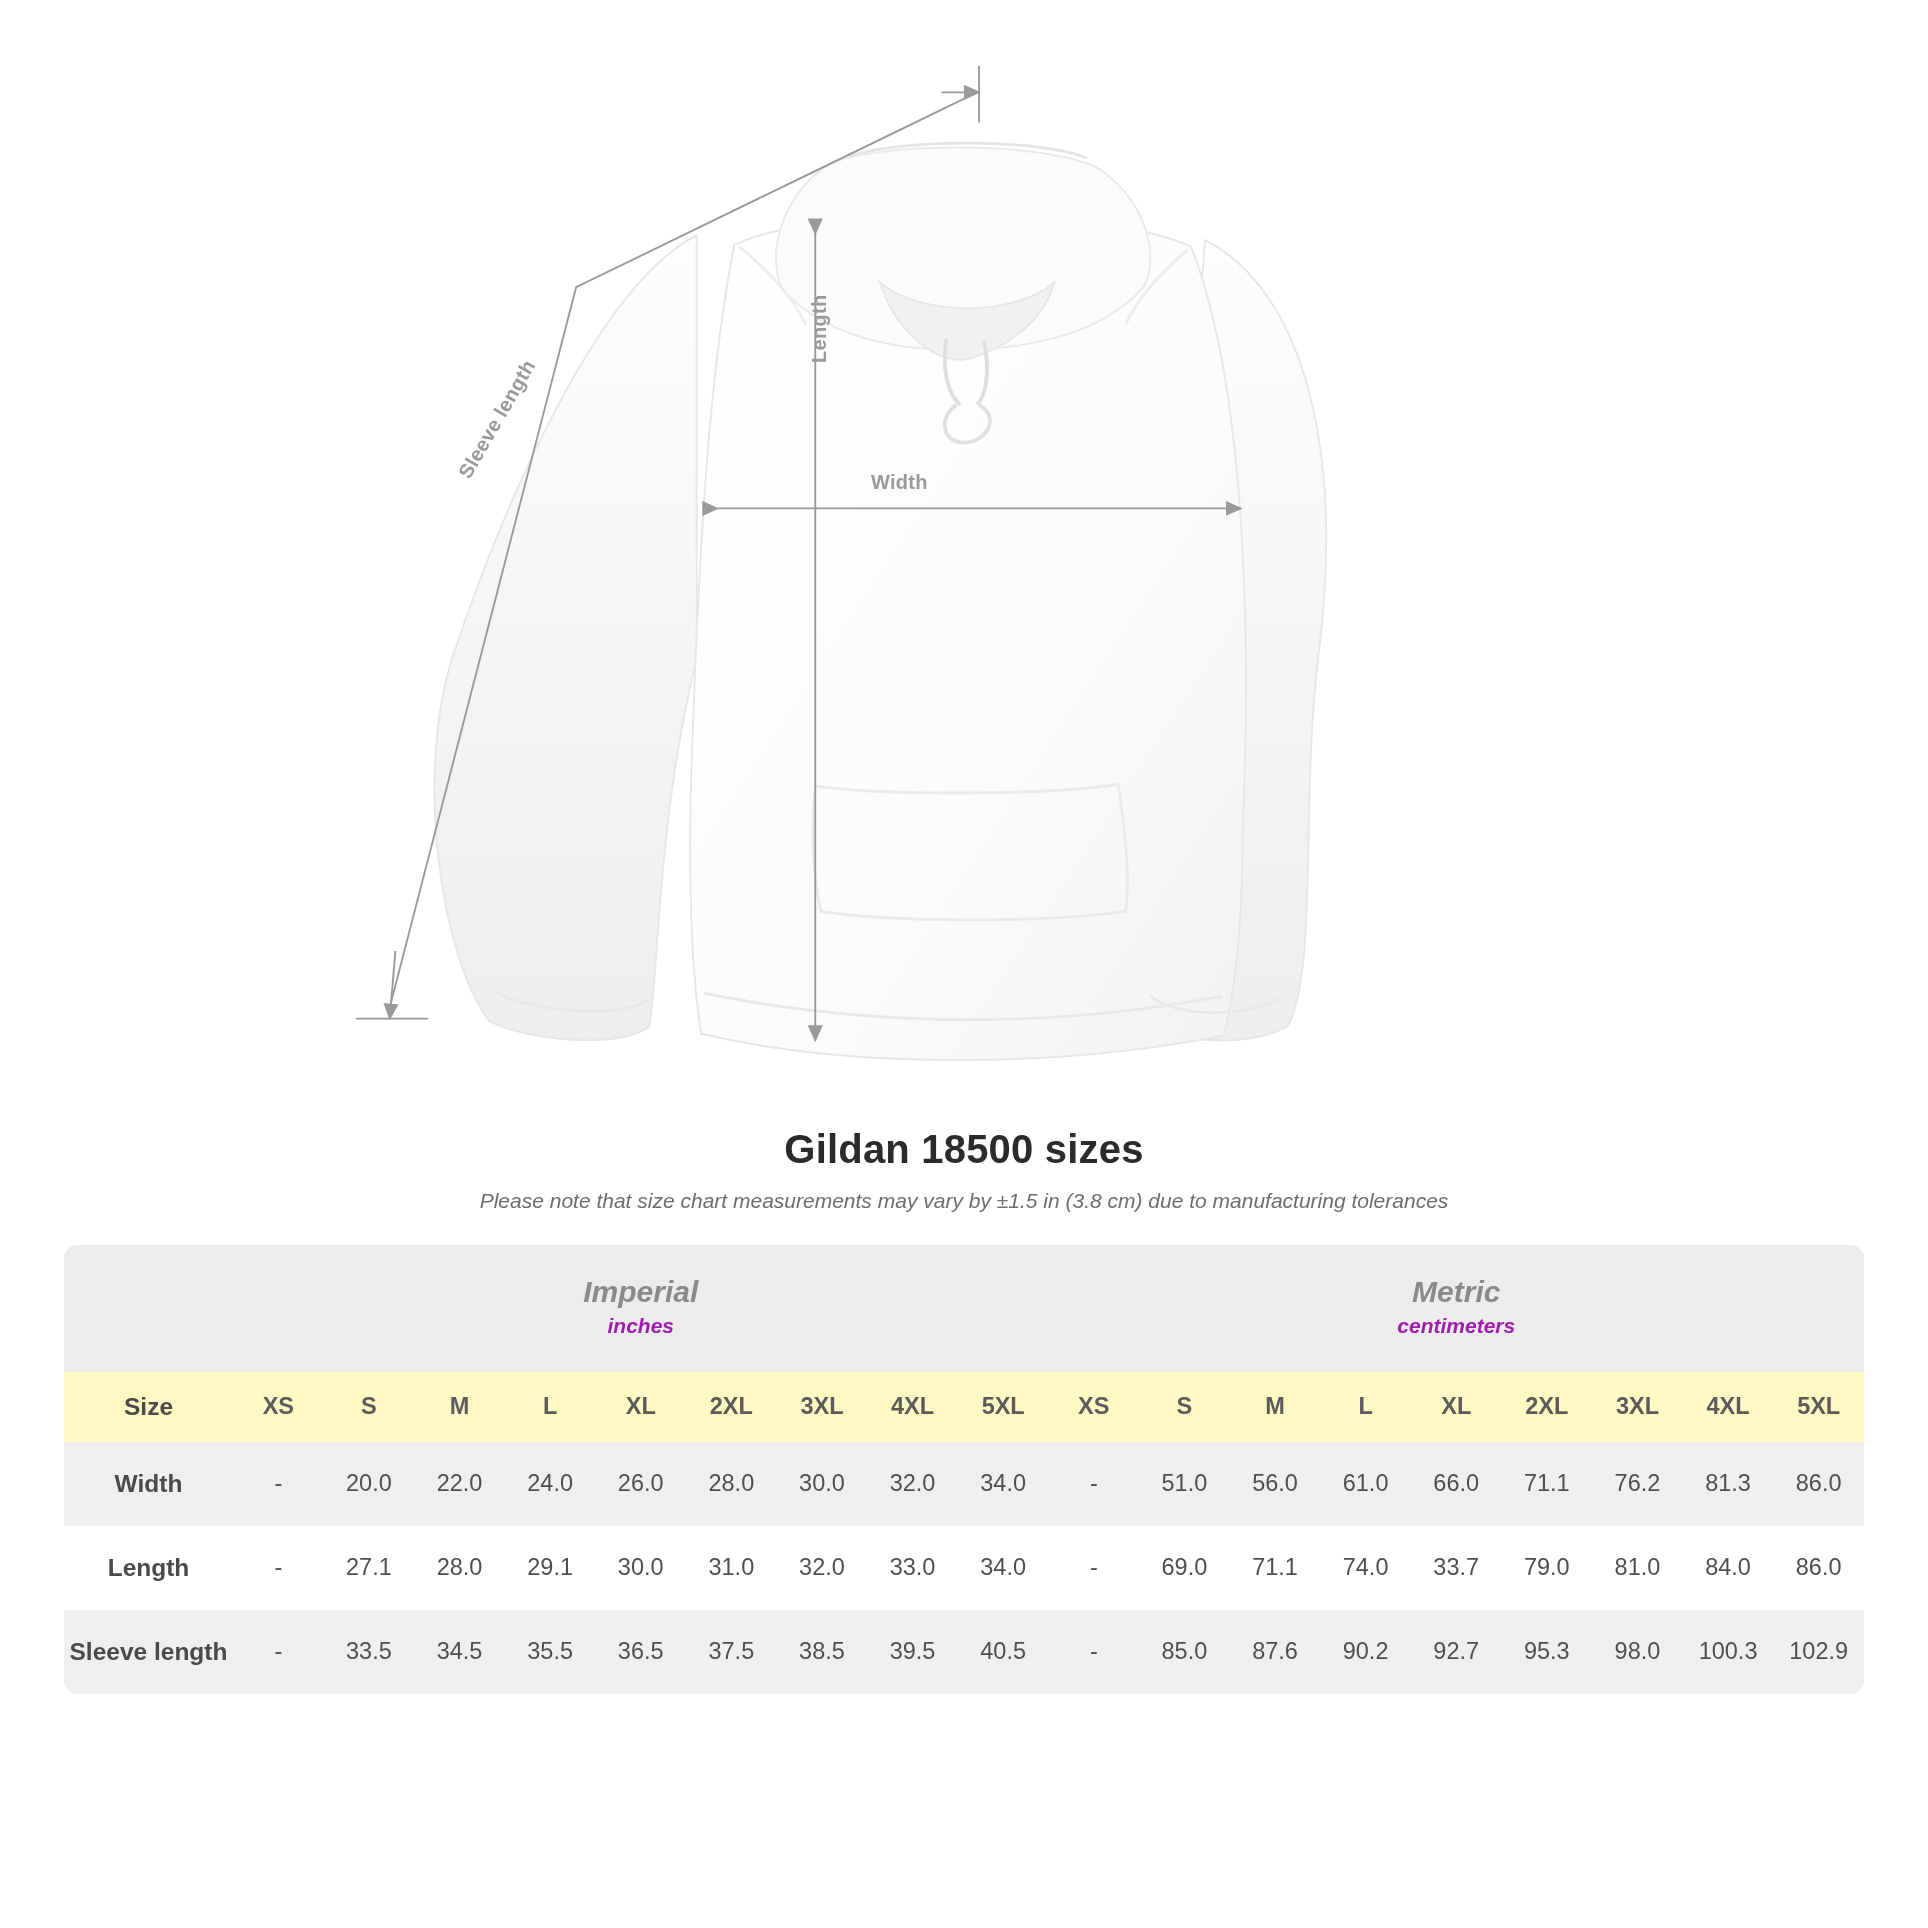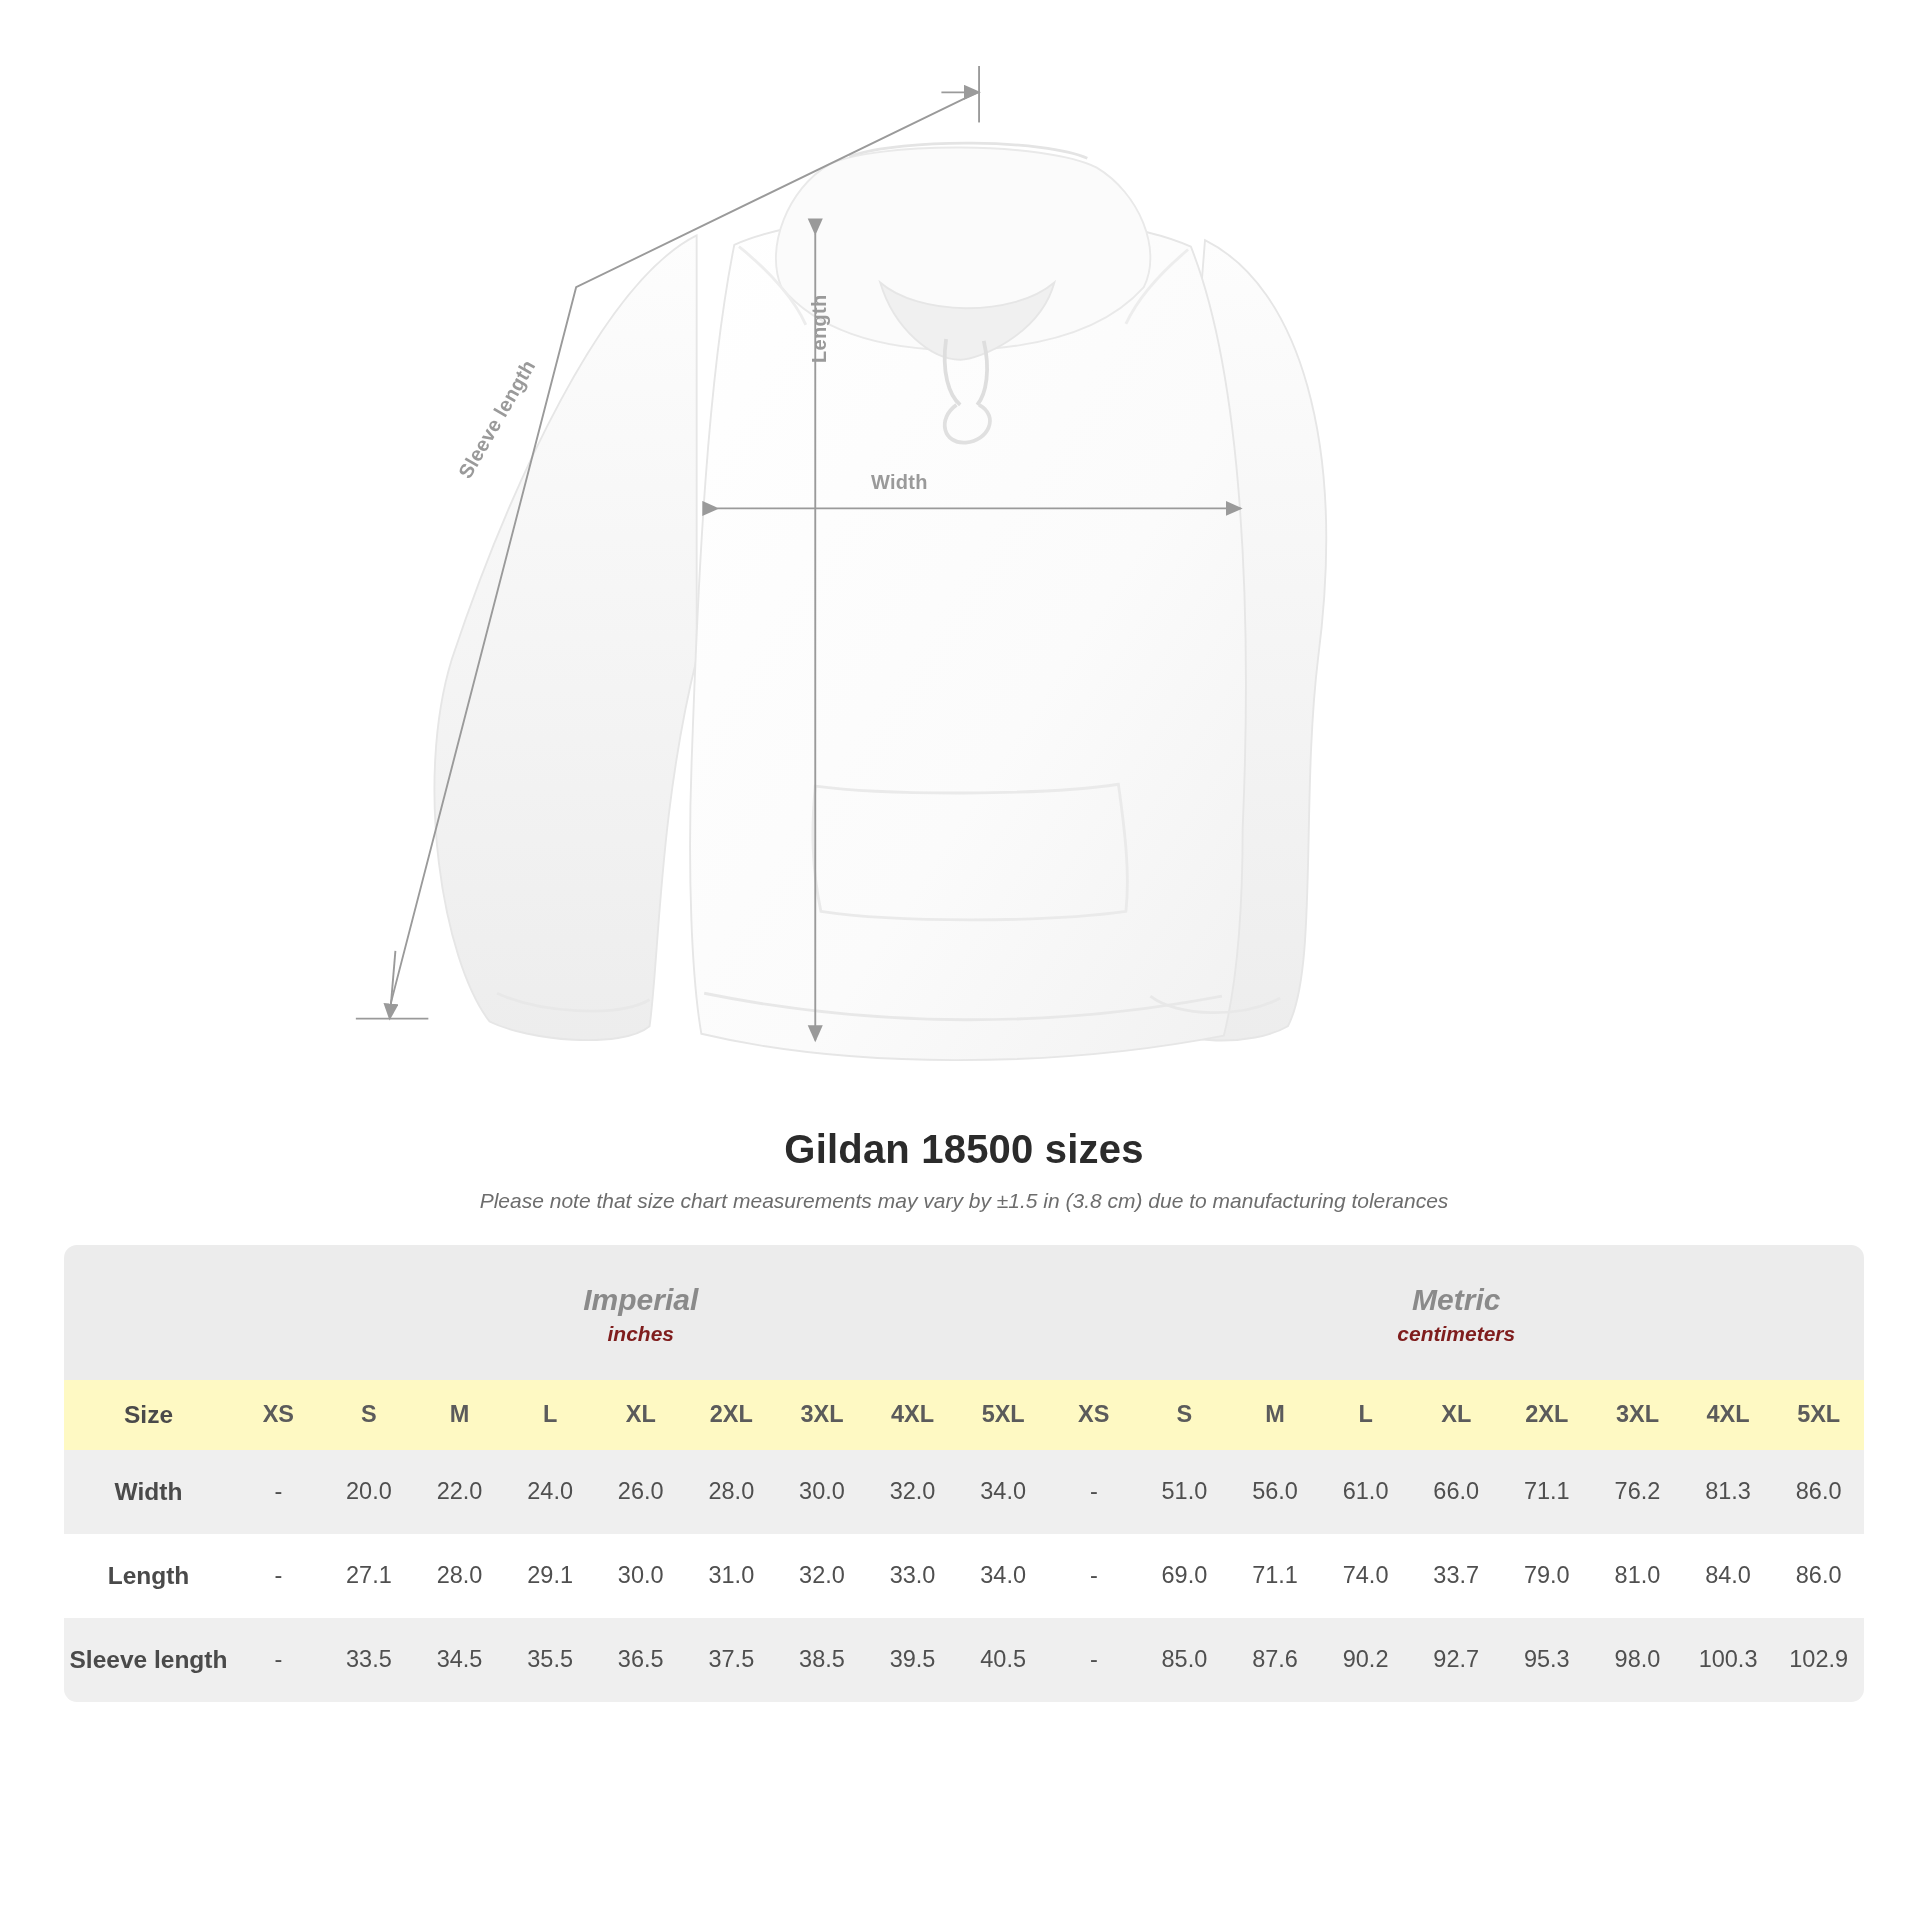--- a/index.html
+++ b/index.html
@@ -89,33 +89,33 @@
     overflow: hidden;
   }
   table.size-table th,
   table.size-table td {
     text-align: center;
     vertical-align: middle;
     border: none;
   }
   .unit-row th {
     background: #ececec;
-    padding: 36px 0 32px 0;
+    padding: 28px 0 32px 0;
   }
   .unit-title {
     font-size: 30px;
     font-style: italic;
     font-weight: bold;
     color: #8a8a8a;
     line-height: 1.25;
   }
   .unit-sub {
     font-size: 21px;
     font-style: italic;
-    color: #7f1d1d;
+    color: #a21caf;
     line-height: 1.4;
   }
   .head-row th {
     background: #fef9c3;
     color: #5b5b5b;
     font-weight: bold;
     font-size: 23.5px;
     padding: 21px 0;
     border-bottom: 0.9px solid #e6e6e6;
   }

